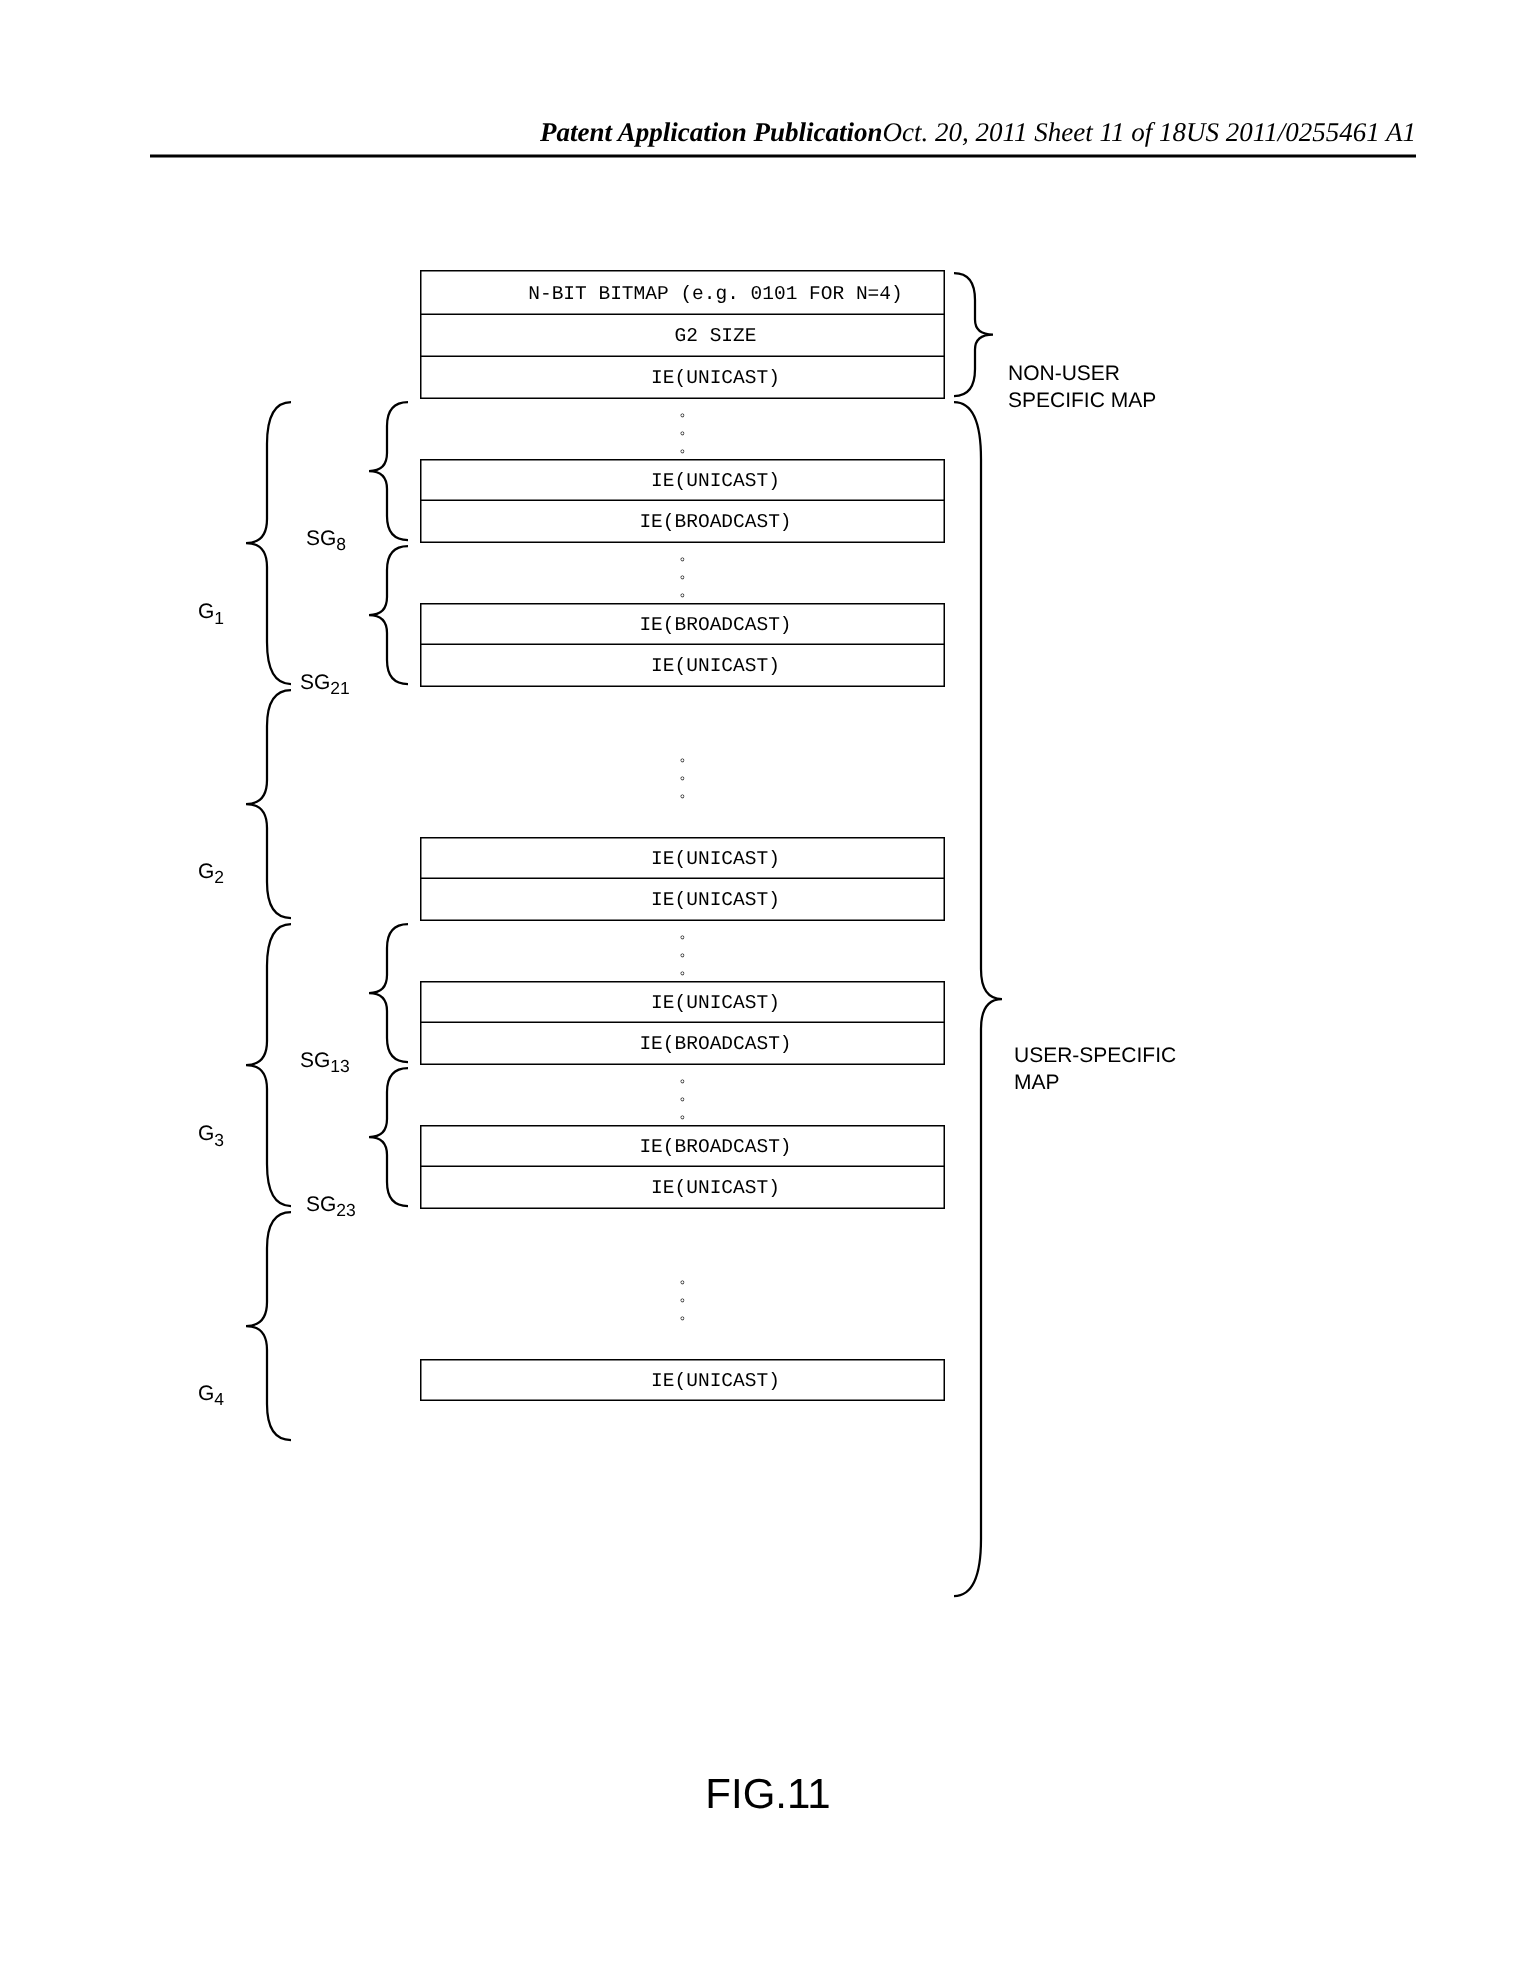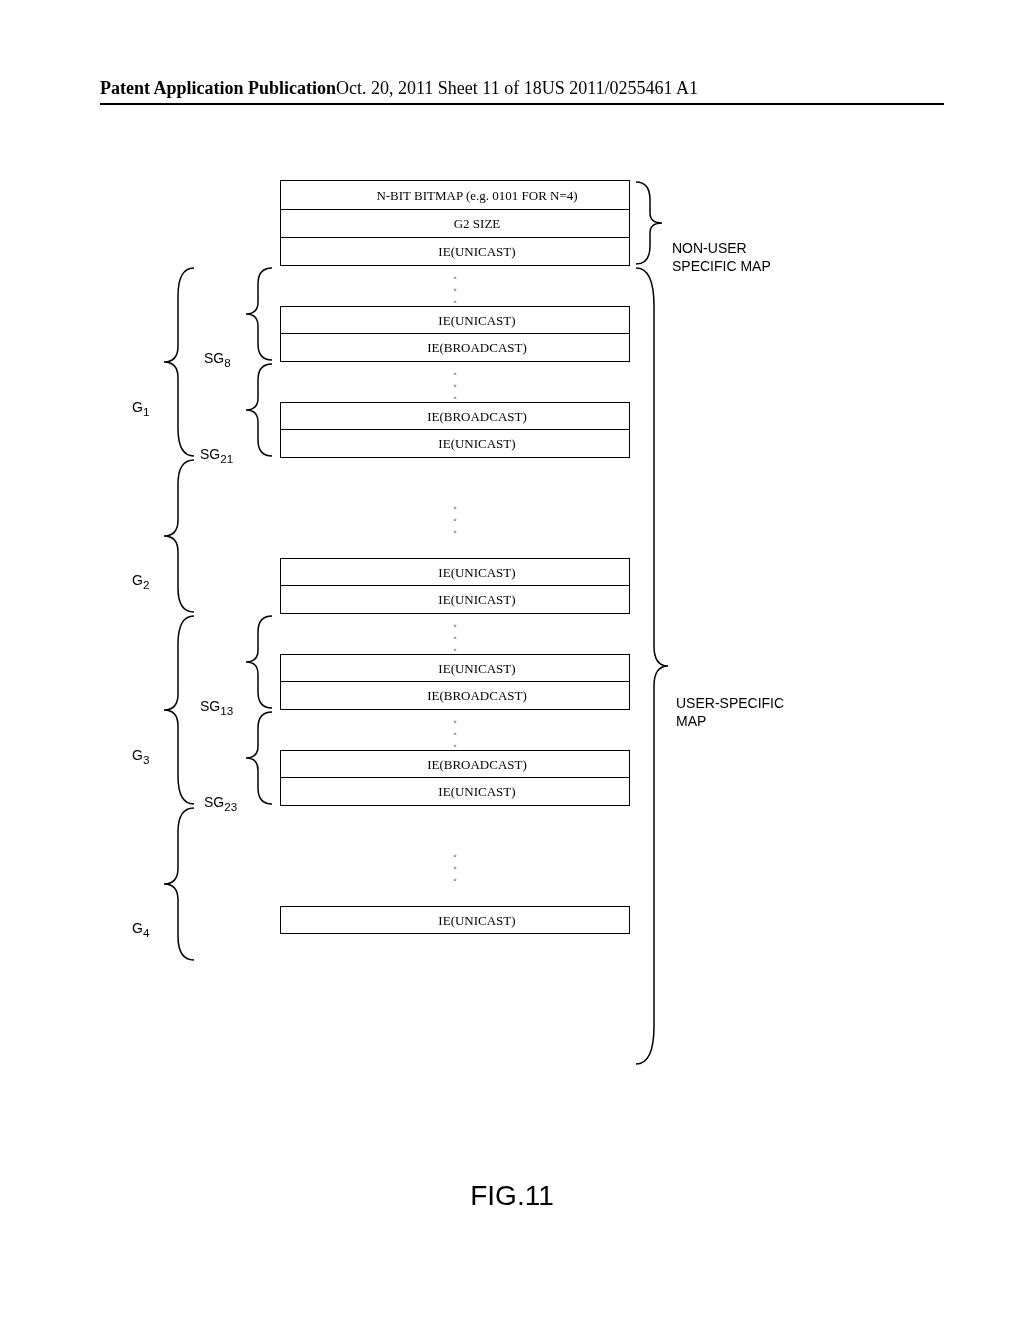--- a/index.html
+++ b/index.html
@@ -13,39 +13,40 @@
   .header {
     position: absolute;
     top: 78px;
     left: 100px;
     right: 80px;
     border-bottom: 2px solid #000;
     padding-bottom: 4px;
   }
   .header-row {
     display: flex;
-    justify-content: flex-start;
+    justify-content: flex-end;
     font-size: 18px;
+    font-style: italic;
   }
   .header-left { font-weight: bold; }
   .header-mid { font-weight: normal; }
   .header-right { font-weight: normal; }
 
   .figure {
     position: absolute;
     top: 180px;
     left: 280px;
     width: 350px;
   }
   .cell {
     height: 28px;
     border: 1.5px solid #000;
     border-top: none;
     text-align: center;
-    font-family: Liberation Serif, serif;
+    font-family: Liberation Mono, monospace;
     font-size: 13px;
     line-height: 27px;
     padding-left: 44px;
   }
   .cell:first-child { border-top: 1.5px solid #000; height: 30px; line-height: 29px; }
   .dots {
     height: 40px;
     border: none;
     text-align: center;
     font-size: 10px;

